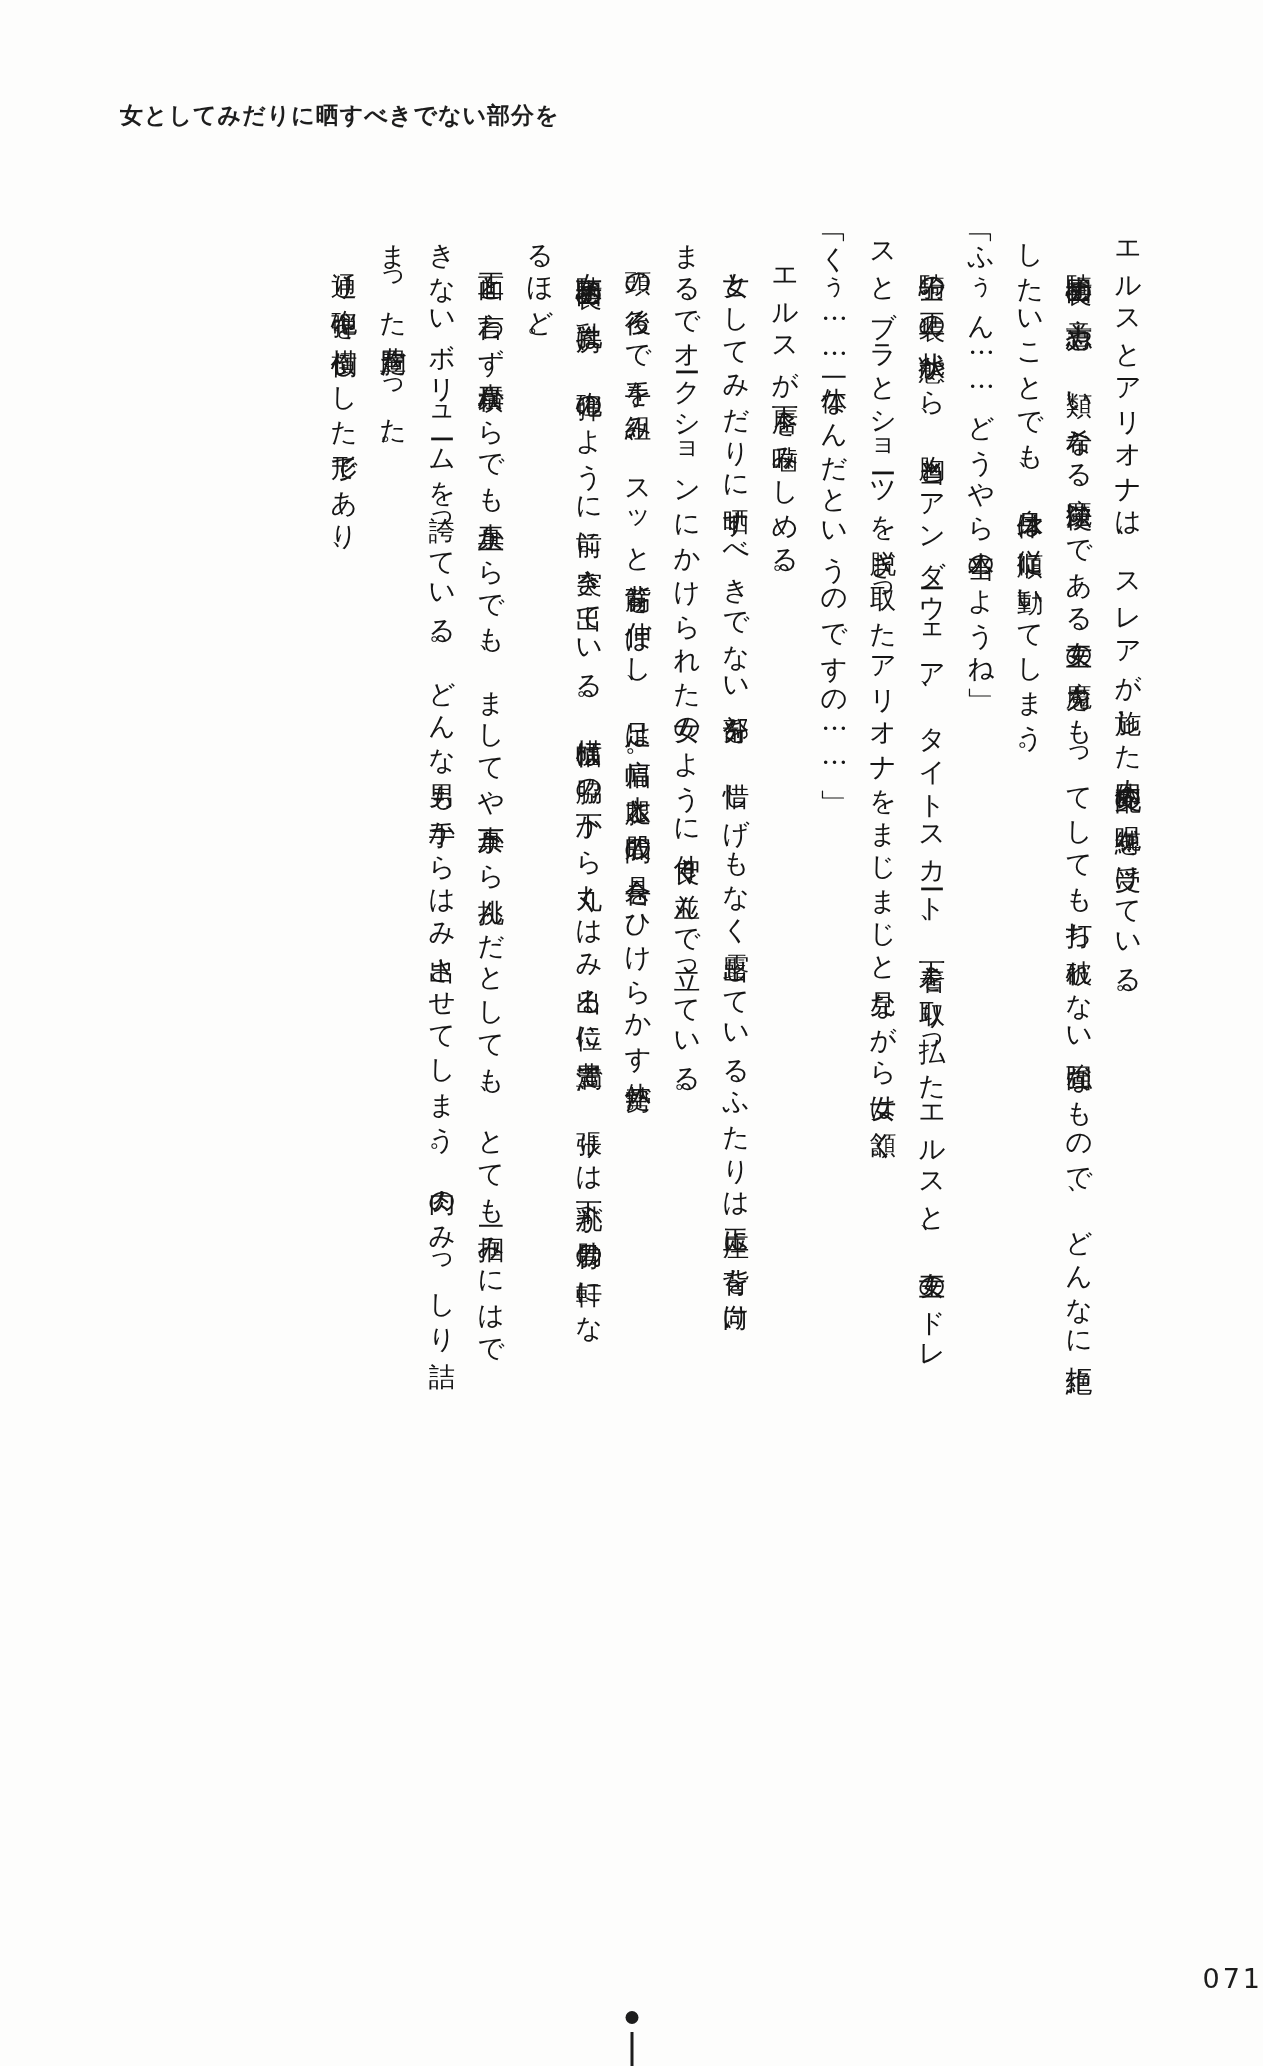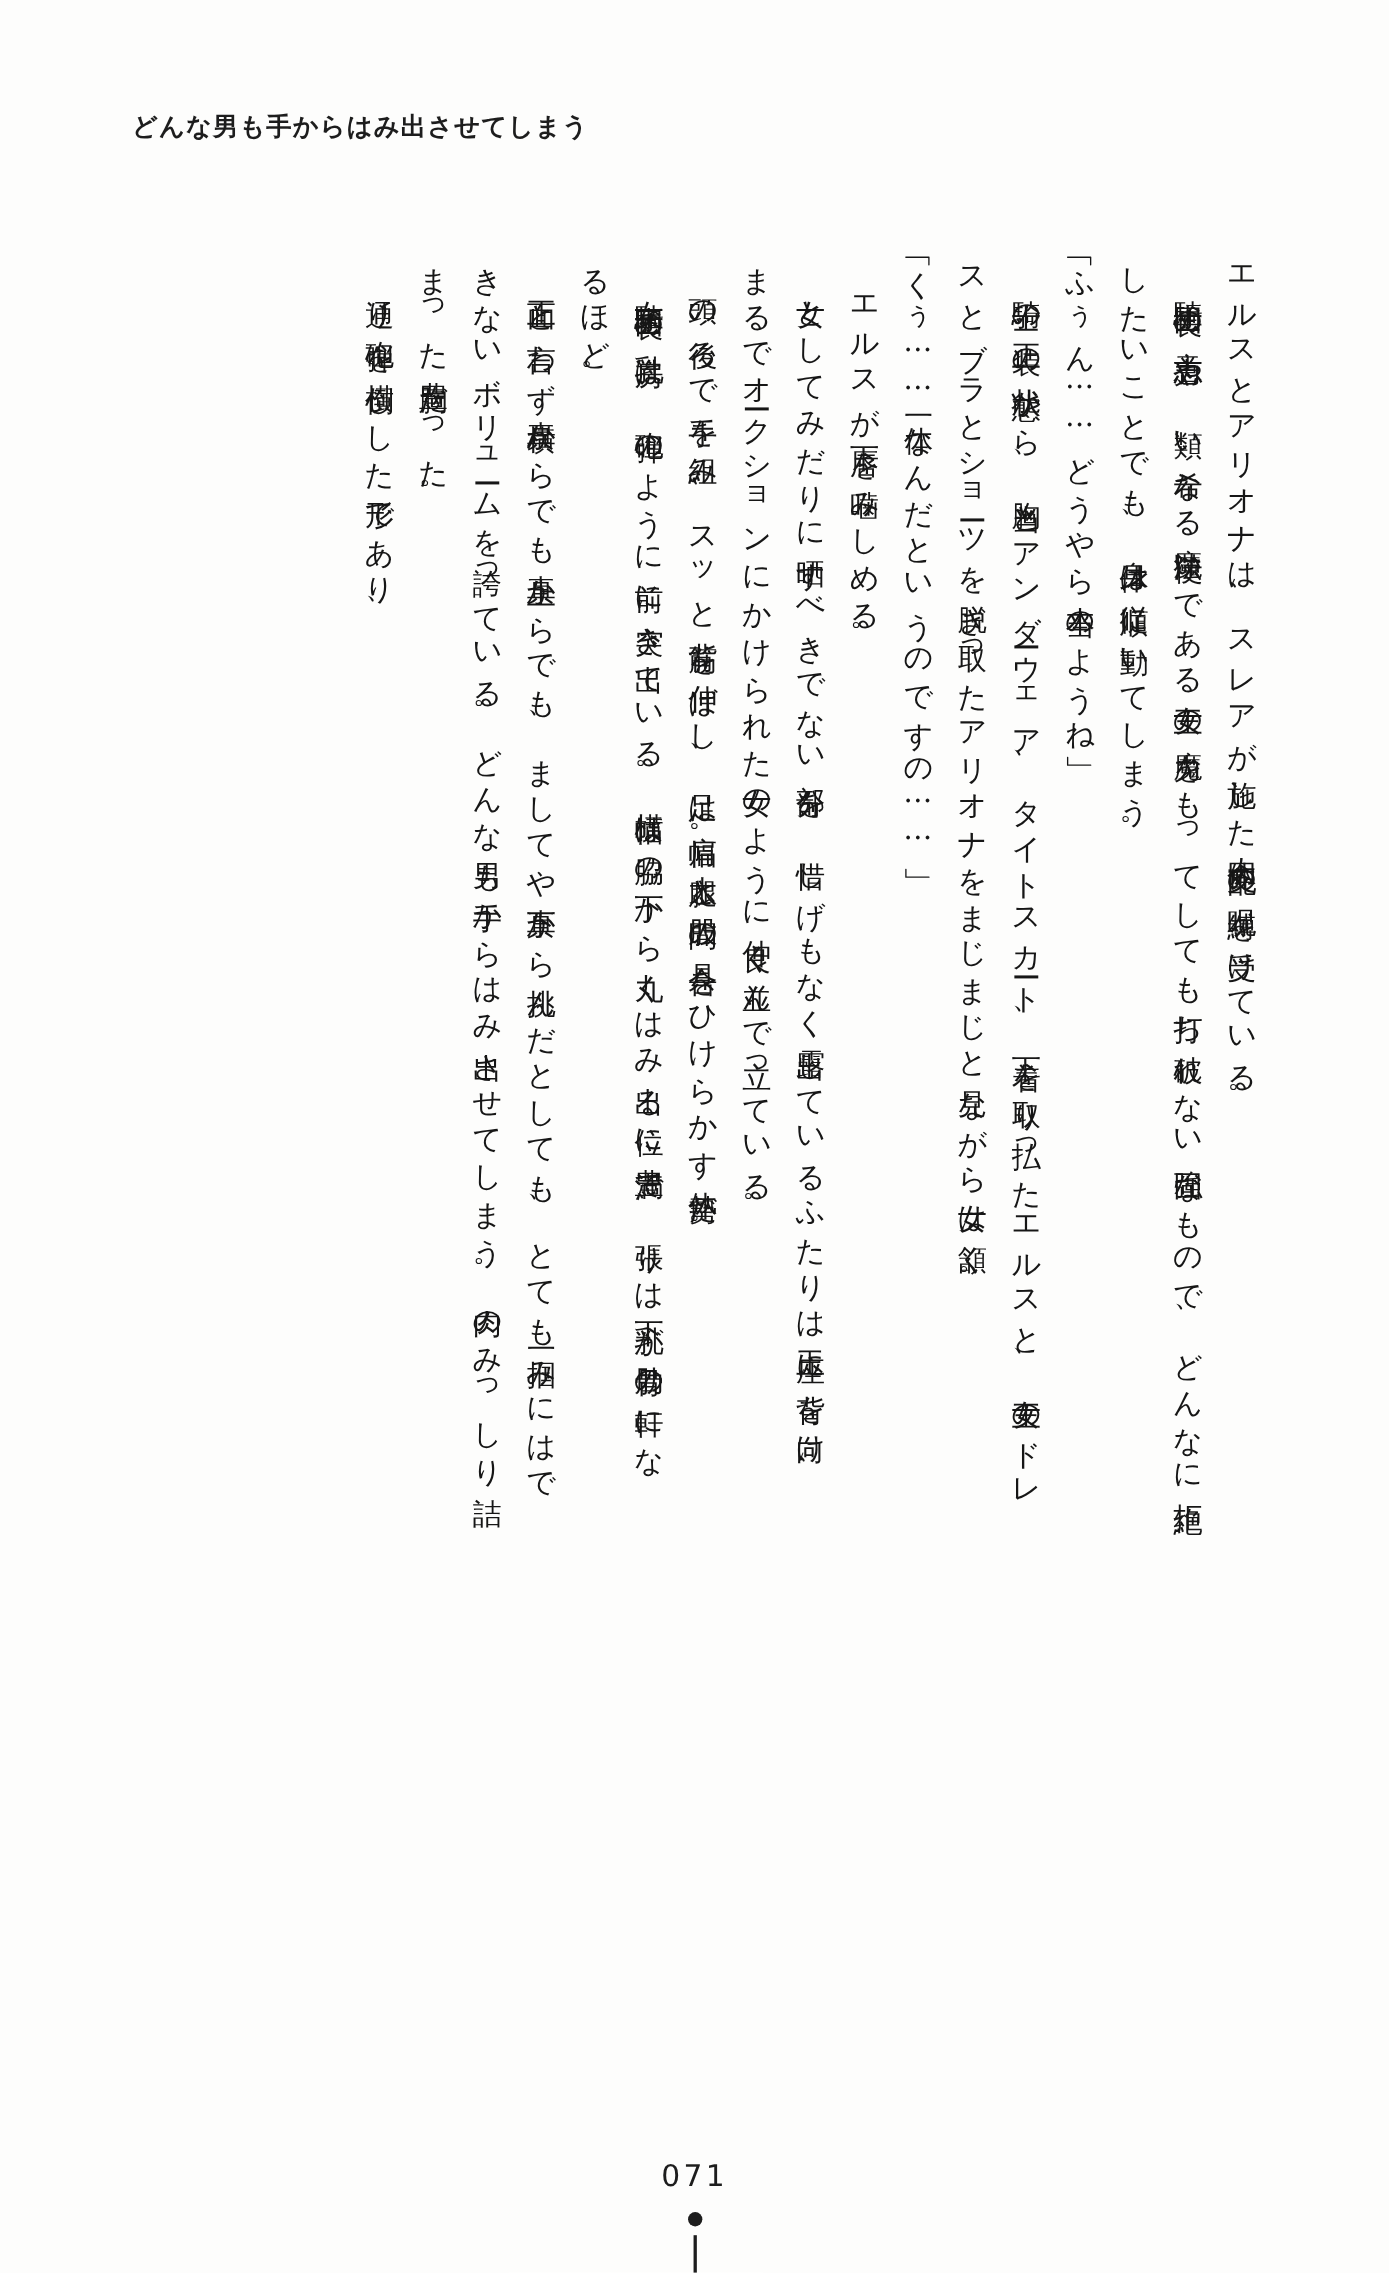--- a/index.html
+++ b/index.html
@@ -58,21 +58,21 @@
   }
   .body-text p.noindent {
     text-indent: 0;
   }
   
   .folio {
     position: absolute;
     bottom: 72px;
     left: 0;
     width: 1263px;
-    text-align: center;
+    text-align: right;
     font-size: 27px;
     letter-spacing: 3px;
     color: #1d1d1d;
     font-family: "DejaVu Sans", "Liberation Sans", sans-serif;
   }
   .folio-dot {
     position: absolute;
     bottom: 42px;
     left: 50%;
     transform: translateX(-50%);
@@ -89,21 +89,21 @@
     width: 3px;
     height: 34px;
     background: #1d1d1d;
   }
 </style>
 </head>
 <body>
 
 <div class="page">
 
-  <div class="running-header">どんな男も手からはみ出させてしまう</div>
+  <div class="running-header">女としてみだりに晒すべきでない部分を</div>
 
   <div class="body-text">
     <p class="noindent">エルスとアリオナは、スレアが施した肉体支配の呪縛を受けている。</p>
     <p>騎士団長の意志力や、類い希なる魔法使いである女王の魔力をもってしても打ち破れない強固なもので、どんなに拒絶したいことでも、身体は従順に動いてしまう。</p>
     <p class="noindent">「ふぅん……どうやら本当のようね」</p>
     <p>騎士の正装の状態から、胸当とアンダーウェア、タイトスカート、下着を取り払ったエルスと、女王のドレスとブラとショーツを脱ぎ取ったアリオナをまじまじと見ながら女は頷く。</p>
     <p class="noindent">「くぅ……一体なんだというのですの……」</p>
     <p>エルスが下唇を噛みしめる。</p>
     <p>女としてみだりに晒すべきでない部分を、惜しげもなく露出しているふたりは玉座に背を向け、まるでオークションにかけられた女のように仲良く並んで立っている。</p>
     <p>頭の後ろで手を組み、スッと背筋を伸ばし、足は肩幅。太腿と股間の具合をひけらかす体勢だ。</p>

